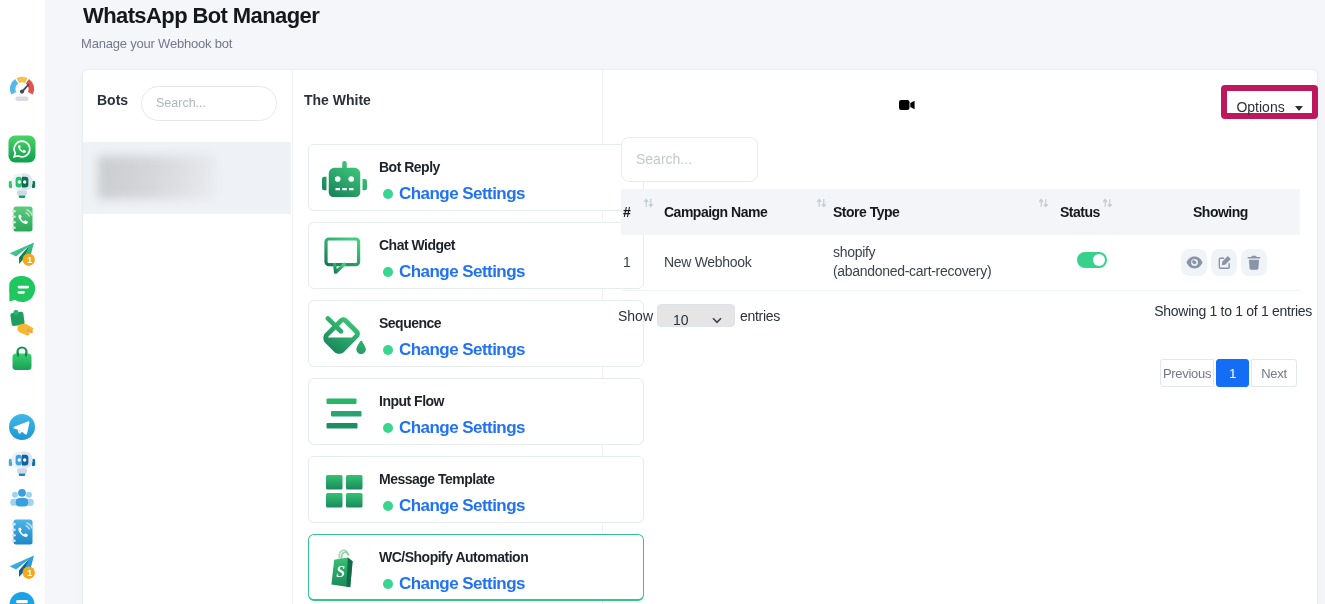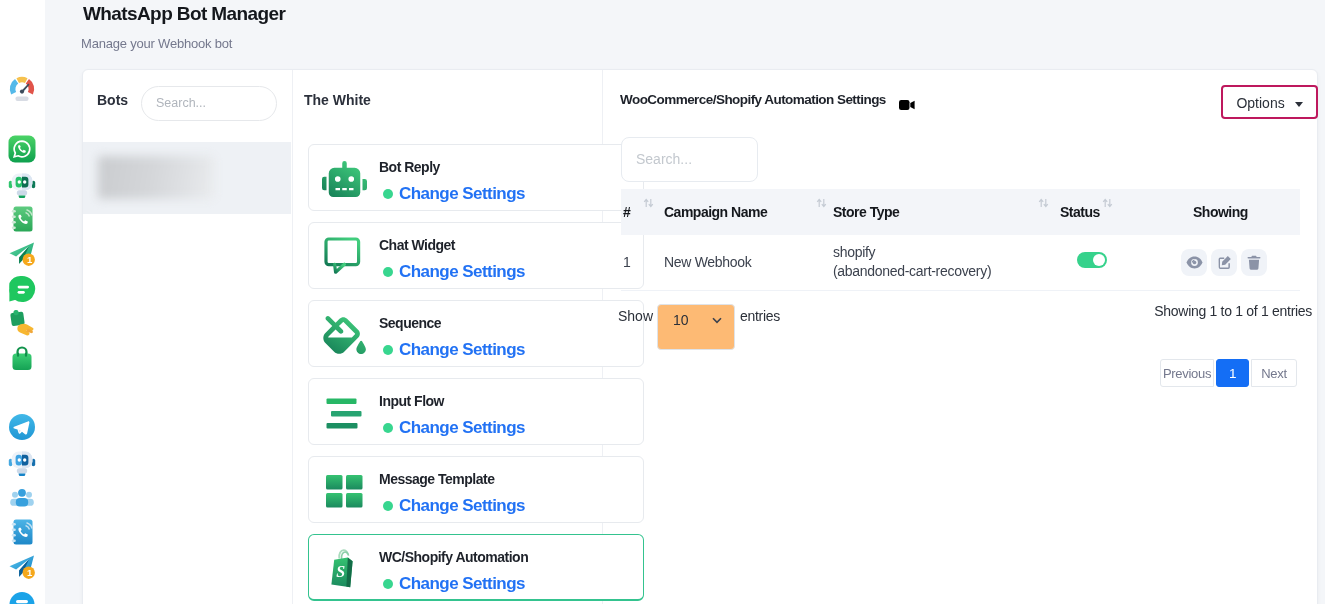--- a/index.html
+++ b/index.html
@@ -10,21 +10,21 @@
   position:relative;
   color:#212529;
 }
 .sidebar {
   position:absolute; left:0; top:0; width:45px; height:604px;
   background:#ffffff; z-index:5;
 }
 .sbico { position:absolute; left:8px; width:28px; height:28px; }
 .pagehead h1 {
   position:absolute; left:83px; top:3px;
-  font-size:19px; font-weight:700; color:#14171c; letter-spacing:-0.6px;
+  font-size:22px; font-weight:700; color:#14171c; letter-spacing:-0.6px;
 }
 .pagehead .sub {
   position:absolute; left:81px; top:36px;
   font-size:13px; color:#74788d; letter-spacing:-0.2px;
 }
 .card {
   position:absolute; left:82px; top:69px; width:1236px; height:560px;
   background:#fff; border:1px solid #e9ecf1; border-radius:6px 6px 0 0;
   box-shadow:0 2px 4px rgba(18,38,63,.04);
 }
@@ -58,21 +58,21 @@
 .setcard .tit { position:absolute; left:70px; top:14px; font-size:14px; font-weight:700; color:#1e222a; letter-spacing:-0.5px; }
 .setcard .cs { position:absolute; left:74px; top:39px; display:flex; align-items:center; }
 .setcard .cs .dot { width:10px; height:10px; border-radius:50%; background:#38d68f; margin-right:6px; }
 .setcard .cs .lnk { font-size:17px; font-weight:700; color:#2272f4; letter-spacing:-0.55px; }
 
 
 .c3title { position:absolute; left:17px; top:22px; font-size:13.5px; font-weight:700; color:#1e222a; letter-spacing:-0.55px; }
 .camico { position:absolute; left:296px; top:26px; }
 .btn-options {
   position:absolute; left:618px; top:15px; width:97px; height:34px;
-  border:2px solid #be185d; border-radius:4px; background:#fff;
+  border:6px solid #be185d; border-radius:4px; background:#fff;
   font-size:14px; color:#2b3039; text-align:center; line-height:32px;
 }
 .btn-options .caret { display:inline-block; width:0; height:0; border-left:4px solid transparent; border-right:4px solid transparent; border-top:5px solid #2b3039; margin-left:6px; vertical-align:middle; }
 .search3 {
   position:absolute; left:18px; top:67px; width:137px; height:45px;
   border:1px solid #e7ebf0; border-radius:8px; background:#fff;
   font-size:14px; color:#c3c8ce; padding-left:14px; line-height:43px;
 }
 .btn-create {
   position:absolute; left:609px; top:74px; width:99px; height:34px;
@@ -91,22 +91,22 @@
 
 .toggle { position:relative; width:30px; height:16px; background:#36d28c; border-radius:8px; display:inline-block; margin:1px 0 0 4px; }
 .toggle .knob { position:absolute; right:2px; top:2px; width:12px; height:12px; background:#fff; border-radius:50%; }
 
 .actbtns { display:flex; gap:4px; margin-left:49px; }
 .actbtn { width:26px; height:27px; background:#f0f3f8; border-radius:8px; display:flex; align-items:center; justify-content:center; }
 
 .show-lbl { position:absolute; left:15px; top:238px; font-size:14px; color:#2b3039; }
 .entries-lbl { position:absolute; left:137px; top:238px; font-size:14px; color:#2b3039; letter-spacing:-0.3px; }
 .select10 {
-  position:absolute; left:54px; top:234px; width:78px; height:46px;
-  border:1px solid #dfe3e8; border-radius:4px; background:#fdba74;
+  position:absolute; left:54px; top:234px; width:78px; height:23px;
+  border:1px solid #dfe3e8; border-radius:4px; background:#e5e5e5;
   font-size:14px; color:#2b3039; padding-left:15px; line-height:31px;
 }
 .select10 svg { position:absolute; right:12px; top:12px; }
 .showing { position:absolute; right:7px; top:233px; font-size:14px; color:#2b3039; letter-spacing:-0.3px; }
 .pagin { position:absolute; right:22px; top:289px; display:flex; font-size:14px; }
 .pg { height:28px; display:flex; align-items:center; justify-content:center; border:1px solid #e3e7ec; background:#fff; color:#74788d; font-size:13px; letter-spacing:-0.3px; }
 .pg.prev { width:54px; border-radius:3px 0 0 3px; }
 .pg.num { width:33px; background:#146ef5; border-color:#146ef5; color:#fff; margin:0 2px; border-radius:3px; font-size:13.5px; }
 .pg.next { width:46px; border-radius:0 3px 3px 0; }
 </style>
@@ -366,21 +366,20 @@
       </svg>
         </div>
       <div class="tit">WC/Shopify Automation</div>
       <div class="cs">
           <span class="dot"></span>
           <span class="lnk">Change Settings</span>
         </div>
     </div>
   </div>
   <div class="col3">
-    <div class="c3title">WooCommerce/Shopify Automation Settings</div>
     <span class="camico"><svg width="16" height="10" viewBox="0 0 16 10">
           <rect x="0" y="0" width="10.5" height="10" rx="2.2" fill="#000"></rect>
           <path d="M11.3 3.1 L15.6 0.8 L15.6 9.2 L11.3 6.9 Z" fill="#000"></path>
         </svg></span>
     <div class="btn-options">Options <span class="caret"></span></div>
     <div class="search3">Search...</div>
     <table class="dt">
       <thead>
         <tr>
           <th style="width:41px;">#<span class="sorticon" style="right:8px;"><svg width="11" height="10" viewBox="0 0 11 10">

